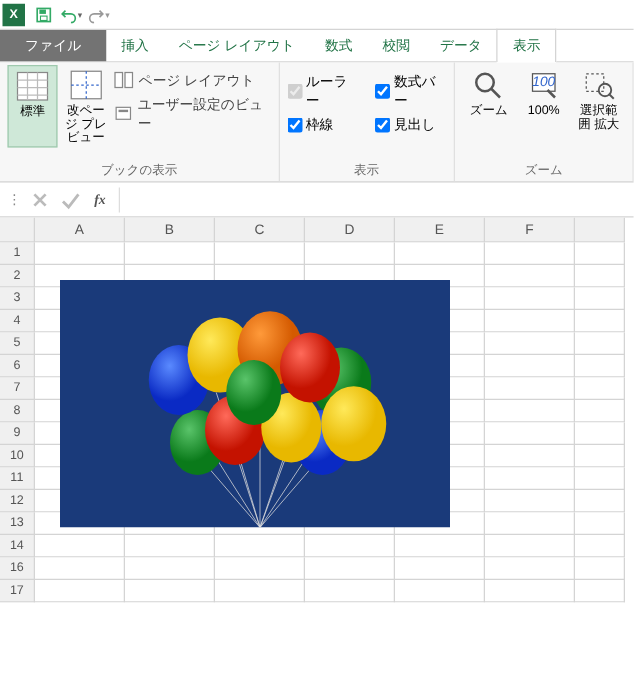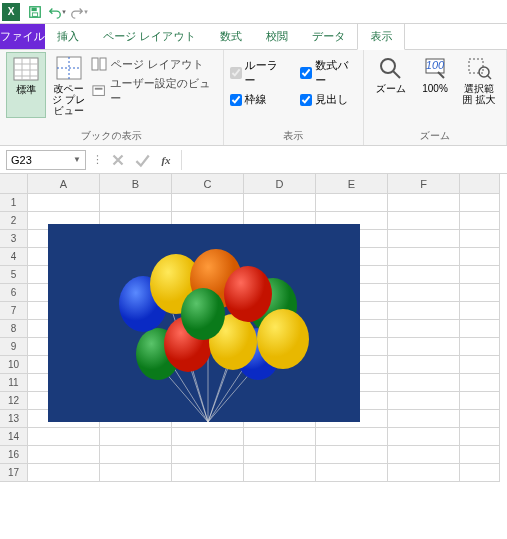--- a/index.html
+++ b/index.html
@@ -3,21 +3,21 @@
 <meta charset="utf-8">
 <style>
 *{box-sizing:border-box;margin:0;padding:0;font-family:"Meiryo UI","Yu Gothic UI",sans-serif;font-size:11px;}
 body{background:#fff;width:507px;height:539px;overflow:hidden;position:relative;}
 .titlebar{height:24px;background:#fff;border-bottom:1px solid #d4d4d4;display:flex;align-items:center;padding:0 2px;}
 .app-ico{width:18px;height:18px;background:#217346;color:#fff;display:flex;align-items:center;justify-content:center;font-weight:bold;font-size:10px;margin-right:4px;}
 .qa-btn{width:22px;height:22px;display:flex;align-items:center;justify-content:center;color:#444;}
 .qa-btn svg{width:14px;height:14px;}
 .tabbar{height:26px;background:#fff;display:flex;align-items:flex-end;border-bottom:1px solid #d4d4d4;}
 .tab{padding:5px 12px;color:#217346;cursor:pointer;}
-.tab.file{background:#6d28d9;color:#fff;padding:5px 0;}
+.tab.file{background:#737373;color:#fff;padding:5px 20px;}
 .tab.active{border:1px solid #d4d4d4;border-bottom:1px solid #fff;background:#fff;margin-bottom:-1px;}
 .ribbon{height:96px;background:#f7f7f7;border-bottom:1px solid #d4d4d4;display:flex;}
 .rgroup{border-right:1px solid #e0e0e0;padding:2px 6px 0 6px;display:flex;flex-direction:column;justify-content:space-between;}
 .rgroup .body{display:flex;gap:2px;}
 .rgroup .lbl{text-align:center;color:#666;font-size:10px;padding-bottom:2px;}
 .bigbtn{display:flex;flex-direction:column;align-items:center;width:42px;padding:2px;cursor:pointer;}
 .bigbtn.sel{background:#cfe8d8;border:1px solid #9fc9ae;}
 .bigbtn .ic{width:30px;height:28px;display:flex;align-items:center;justify-content:center;font-style:italic;}
 .bigbtn .tx{font-size:10px;text-align:center;line-height:11px;margin-top:1px;}
 .midcol{display:flex;flex-direction:column;gap:4px;padding-top:4px;}
@@ -181,24 +181,20 @@
           </div>
         <div class="tx">選択範囲
 拡大</div>
       </div>
     </div>
     <div class="lbl">ズーム</div>
   </div>
 </div>
 
 <div class="fbar">
-  <div class="namebox">
-    <span>G23</span>
-    <span class="dd">▼</span>
-  </div>
   <span style="color:#888;">⋮</span>
   <div class="fxbtn">
       <svg viewBox="0 0 16 16">
         <path d="M4 4 L12 12 M12 4 L4 12" stroke="#bbb" stroke-width="2"></path>
       </svg>
     </div>
   <div class="fxbtn">
       <svg viewBox="0 0 16 16">
         <path d="M3 9 L7 13 L14 4" fill="none" stroke="#bbb" stroke-width="2"></path>
       </svg>

